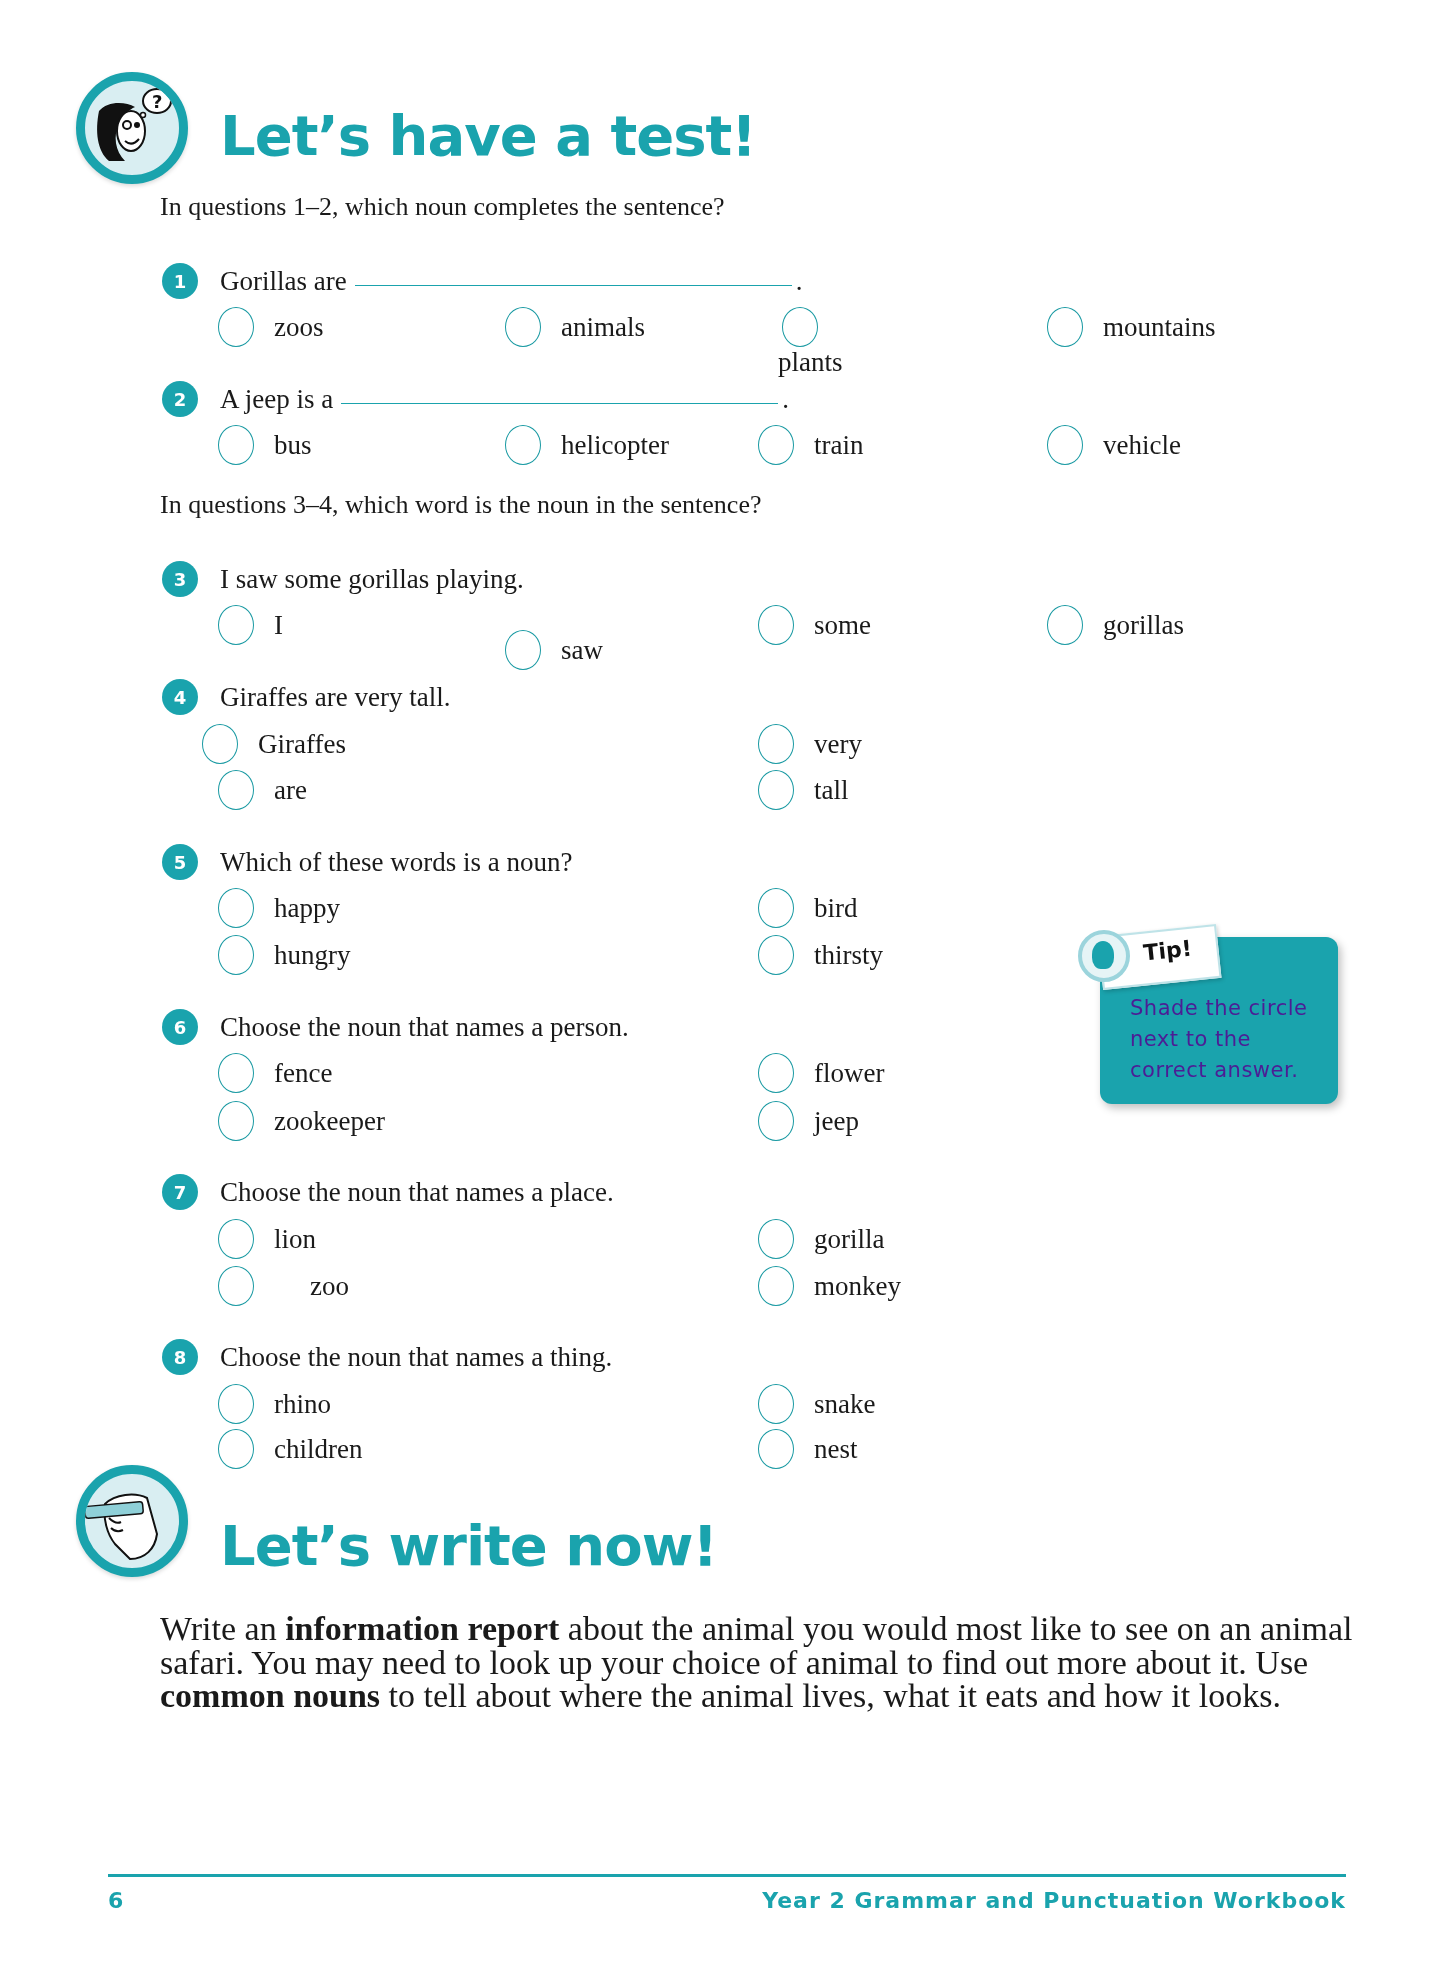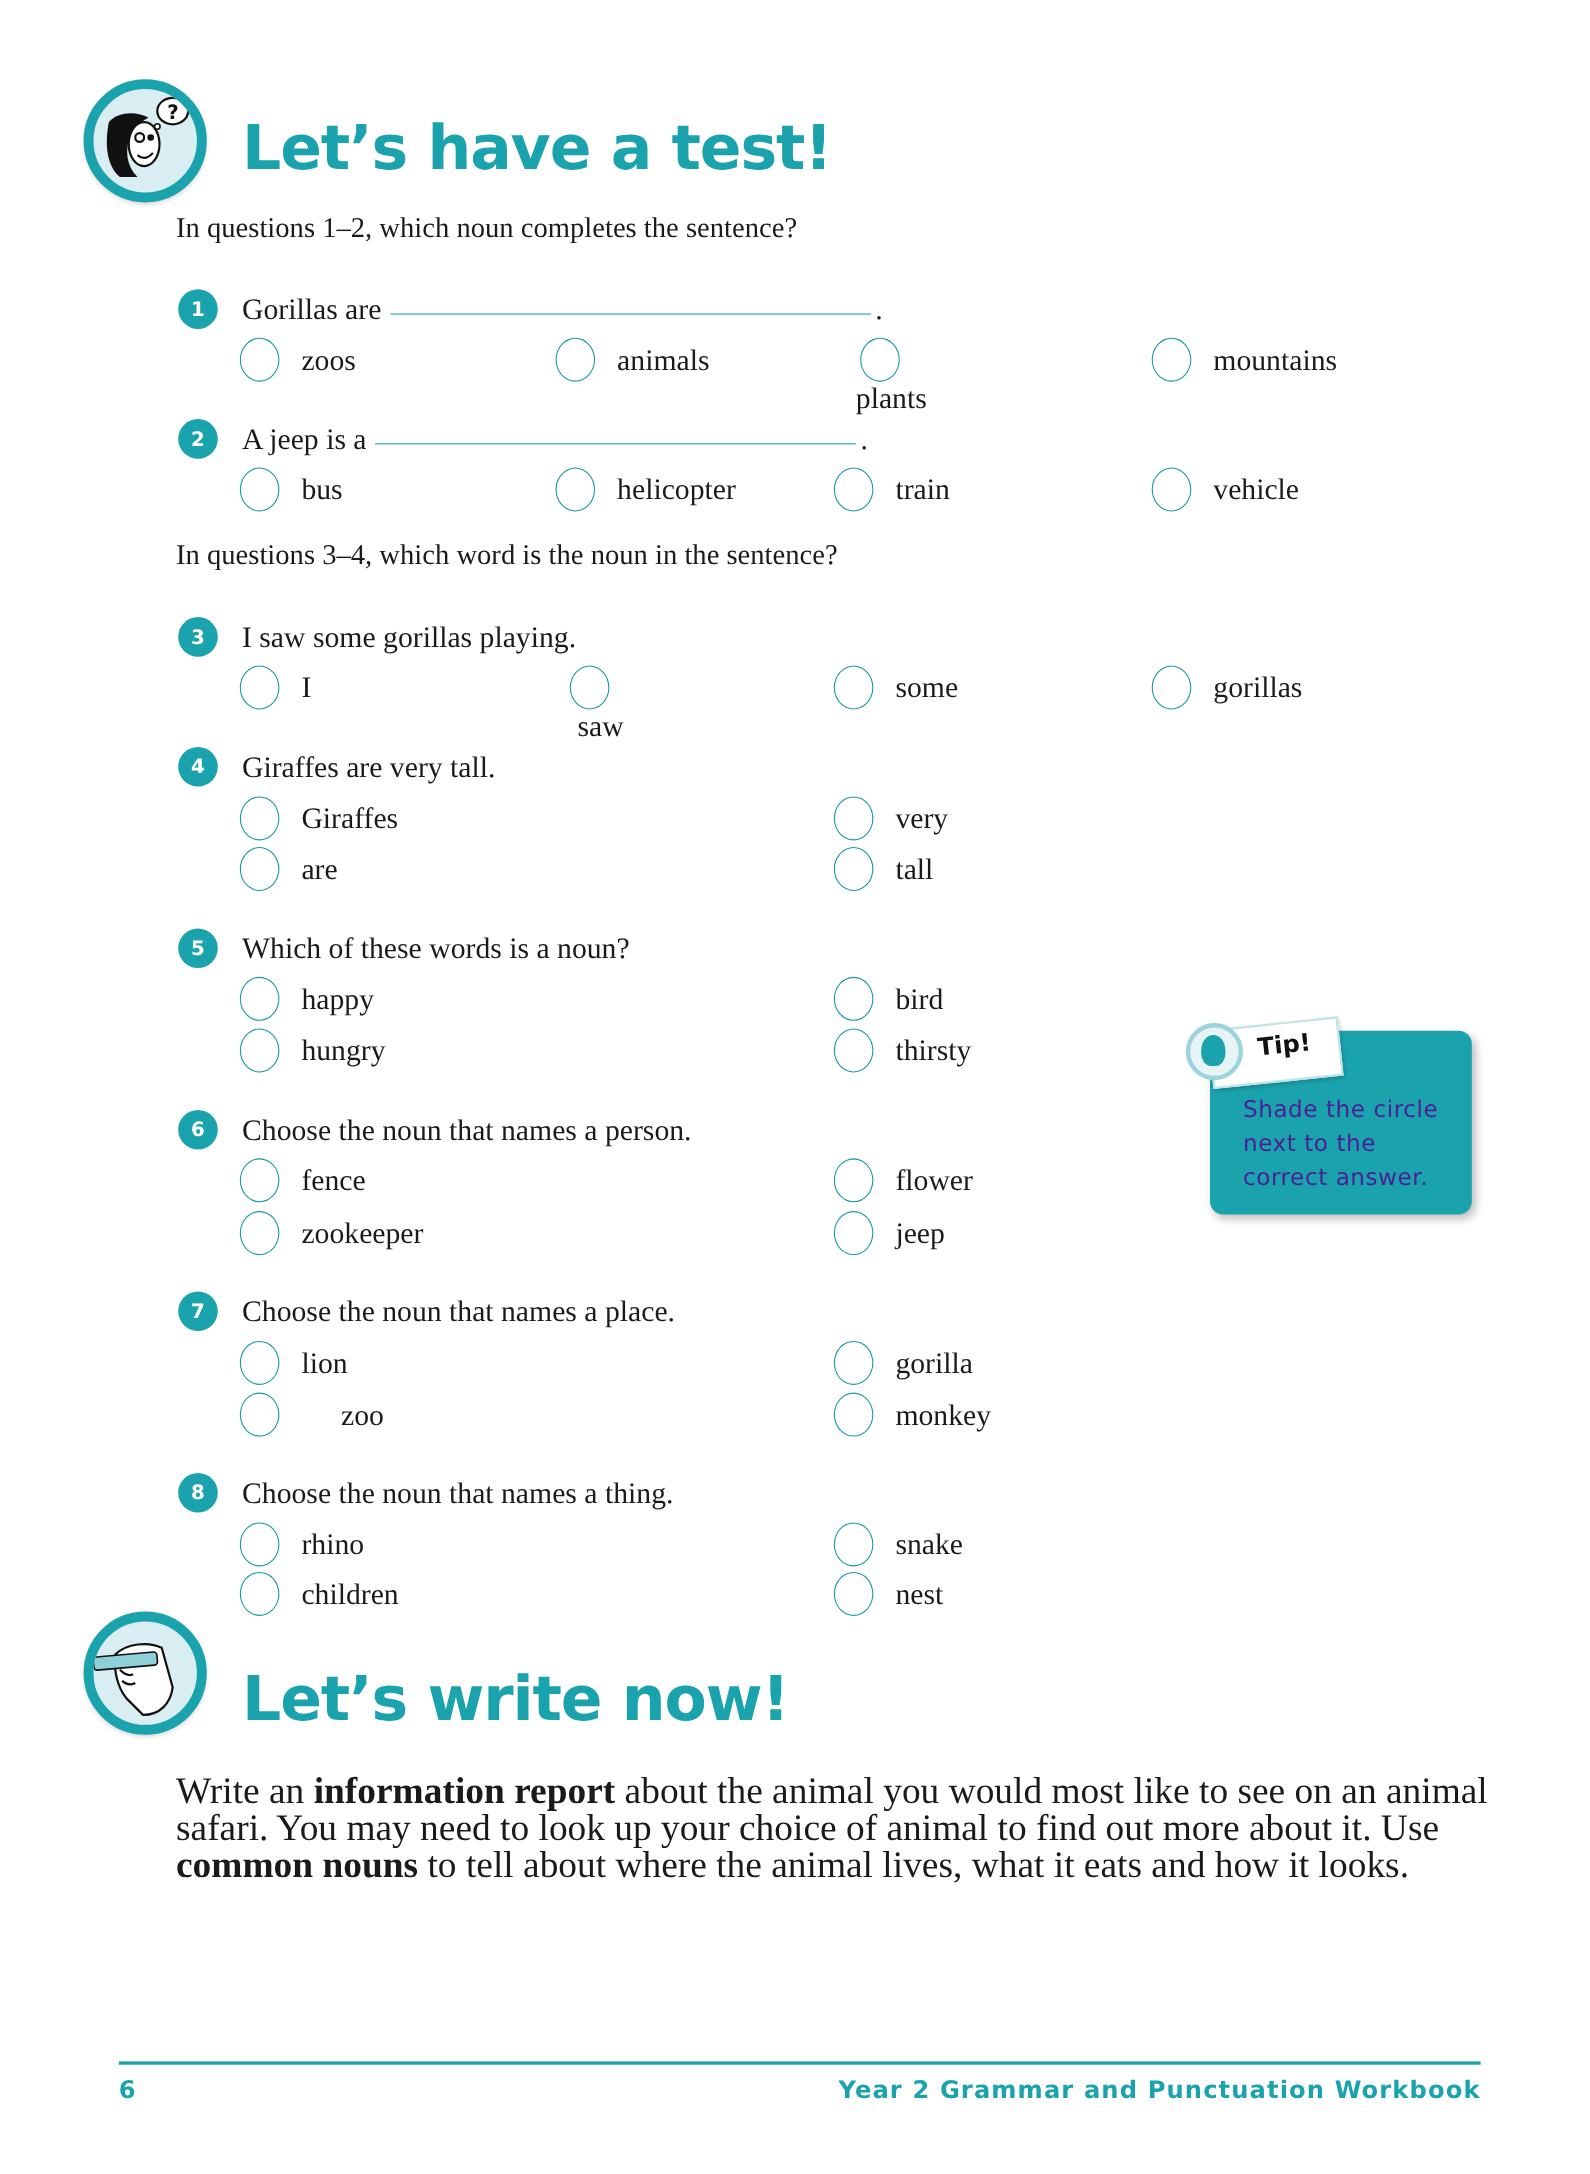--- a/index.html
+++ b/index.html
@@ -120,40 +120,40 @@
 <div class="qrow" style="top:561px;">
   <div class="qnum">3</div>
   <div class="qtext">
       <span>I saw some gorillas playing.</span>
     </div>
 </div>
 <div class="opt" style="left:218px; top:605px;">
     <div class="radio"></div>
     <span class="opt-label">I</span>
   </div>
-<div class="opt" style="left:505px; top:605px;flex-direction:column;">
+<div class="opt" style="left:505px; top:630px;">
     <div class="radio"></div>
     <span class="opt-label">saw</span>
   </div>
 <div class="opt" style="left:758px; top:605px;">
     <div class="radio"></div>
     <span class="opt-label">some</span>
   </div>
 <div class="opt" style="left:1047px; top:605px;">
     <div class="radio"></div>
     <span class="opt-label">gorillas</span>
   </div>
 
 <div class="qrow" style="top:679px;">
   <div class="qnum">4</div>
   <div class="qtext">
       <span>Giraffes are very tall.</span>
     </div>
 </div>
-<div class="opt" style="left:218px; top:724px;text-align:center;">
+<div class="opt" style="left:202px; top:724px;text-align:center;">
     <div class="radio"></div>
     <span class="opt-label">Giraffes</span>
   </div>
 <div class="opt" style="left:218px; top:770px;">
     <div class="radio"></div>
     <span class="opt-label">are</span>
   </div>
 <div class="opt" style="left:758px; top:724px;">
     <div class="radio"></div>
     <span class="opt-label">very</span>

